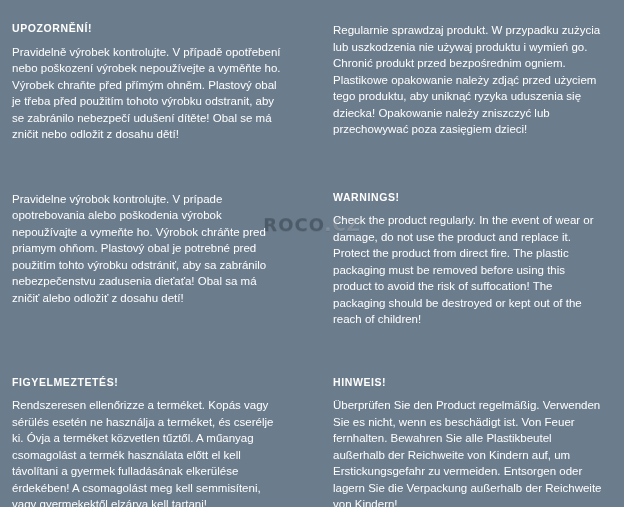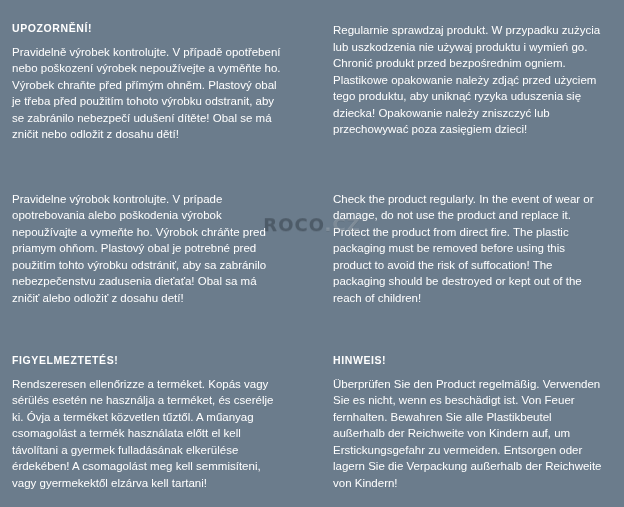--- a/index.html
+++ b/index.html
@@ -82,20 +82,21 @@
 
   <div class="block col-right row1">
     <p class="body-text">Regularnie sprawdzaj produkt. W przypadku zużycia lub uszkodzenia nie używaj produktu i wymień go. Chronić produkt przed bezpośrednim ogniem. Plastikowe opakowanie należy zdjąć przed użyciem tego produktu, aby uniknąć ryzyka uduszenia się dziecka! Opakowanie należy zniszczyć lub przechowywać poza zasięgiem dzieci!</p>
   </div>
 
   <div class="block col-left row2">
     <p class="body-text">Pravidelne výrobok kontrolujte. V prípade opotrebovania alebo poškodenia výrobok nepoužívajte a vymeňte ho. Výrobok chráňte pred priamym ohňom. Plastový obal je potrebné pred použitím tohto výrobku odstrániť, aby sa zabránilo nebezpečenstvu zadusenia dieťaťa! Obal sa má zničiť alebo odložiť z dosahu detí!</p>
   </div>
 
   <div class="block col-right row2">
+    <h2 class="heading">WARNINGS!</h2>
     <p class="body-text">Check the product regularly. In the event of wear or damage, do not use the product and replace it. Protect the product from direct fire. The plastic packaging must be removed before using this product to avoid the risk of suffocation! The packaging should be destroyed or kept out of the reach of children!</p>
   </div>
 
   <div class="block col-right row3">
     <h2 class="heading">HINWEIS!</h2>
     <p class="body-text">Überprüfen Sie den Product regelmäßig. Verwenden Sie es nicht, wenn es beschädigt ist. Von Feuer fernhalten. Bewahren Sie alle Plastikbeutel außerhalb der Reichweite von Kindern auf, um Erstickungsgefahr zu vermeiden. Entsorgen oder lagern Sie die Verpackung außerhalb der Reichweite von Kindern!</p>
   </div>
 
   <div class="block col-left row3">
     <h2 class="heading">FIGYELMEZTETÉS!</h2>

